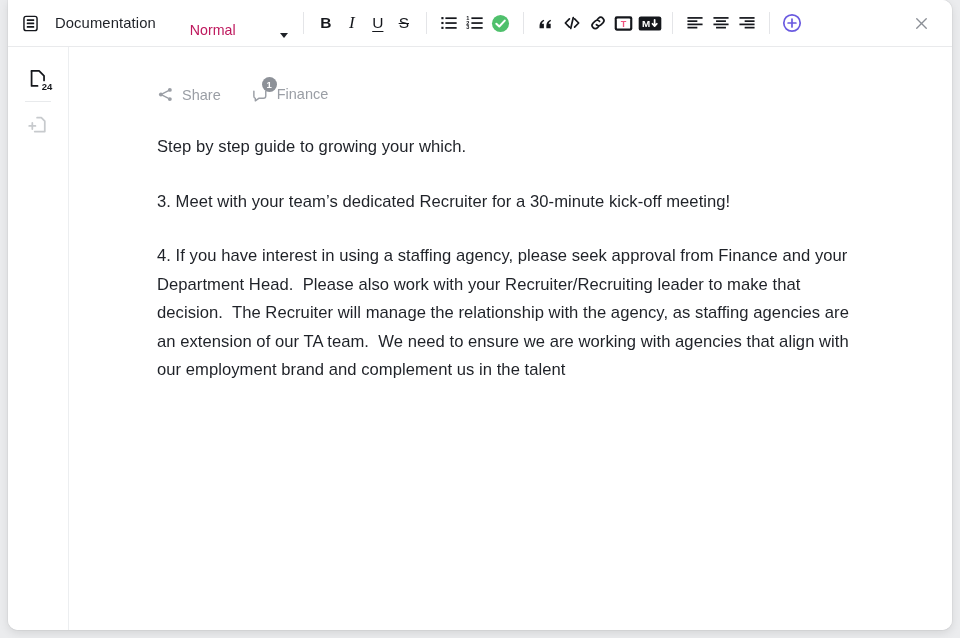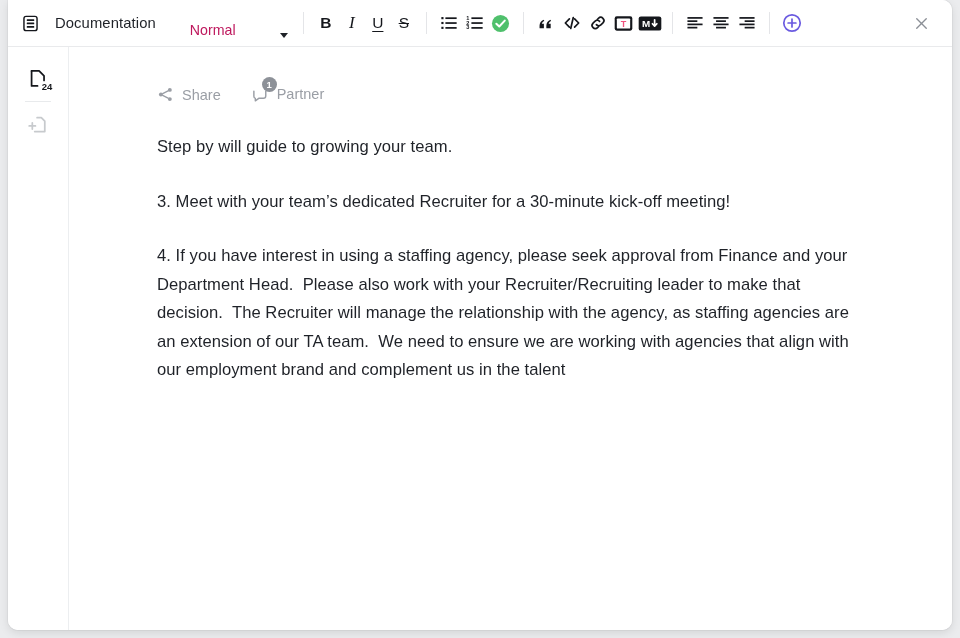--- a/index.html
+++ b/index.html
@@ -454,24 +454,24 @@
             </span>
             <span>Share</span>
           </div>
           <div class="doc-action">
             <span>
               <svg class="ico" width="18" height="18" viewBox="0 0 20 20" fill="none" stroke="#9a9ea5" stroke-width="1.6" stroke-linecap="round" stroke-linejoin="round">
                 <path d="M16.4 6.8 V12.2 A2.6 2.6 0 0 1 13.8 14.8 H8.6 L4.8 17.6 V14.8 A2.6 2.6 0 0 1 3.2 12.2 V6.8"></path>
               </svg>
             </span>
             <span class="cmt-badge">1</span>
-            <span>Partner</span>
+            <span>Finance</span>
           </div>
         </div>
 
-        <p class="para">Step by will guide to growing your team.</p>
+        <p class="para">Step by step guide to growing your which.</p>
         <p class="para">3. Meet with your team’s dedicated Recruiter for a 30-minute kick-off meeting!</p>
         <p class="para">4. If you have interest in using a staffing agency, please seek approval from Finance and your Department Head.  Please also work with your Recruiter/Recruiting leader to make that decision.  The Recruiter will manage the relationship with the agency, as staffing agencies are an extension of our TA team.  We need to ensure we are working with agencies that align with our employment brand and complement us in the talent</p>
 
       </div>
     </div>
   </div>
 </div>
 
 </body></html>

